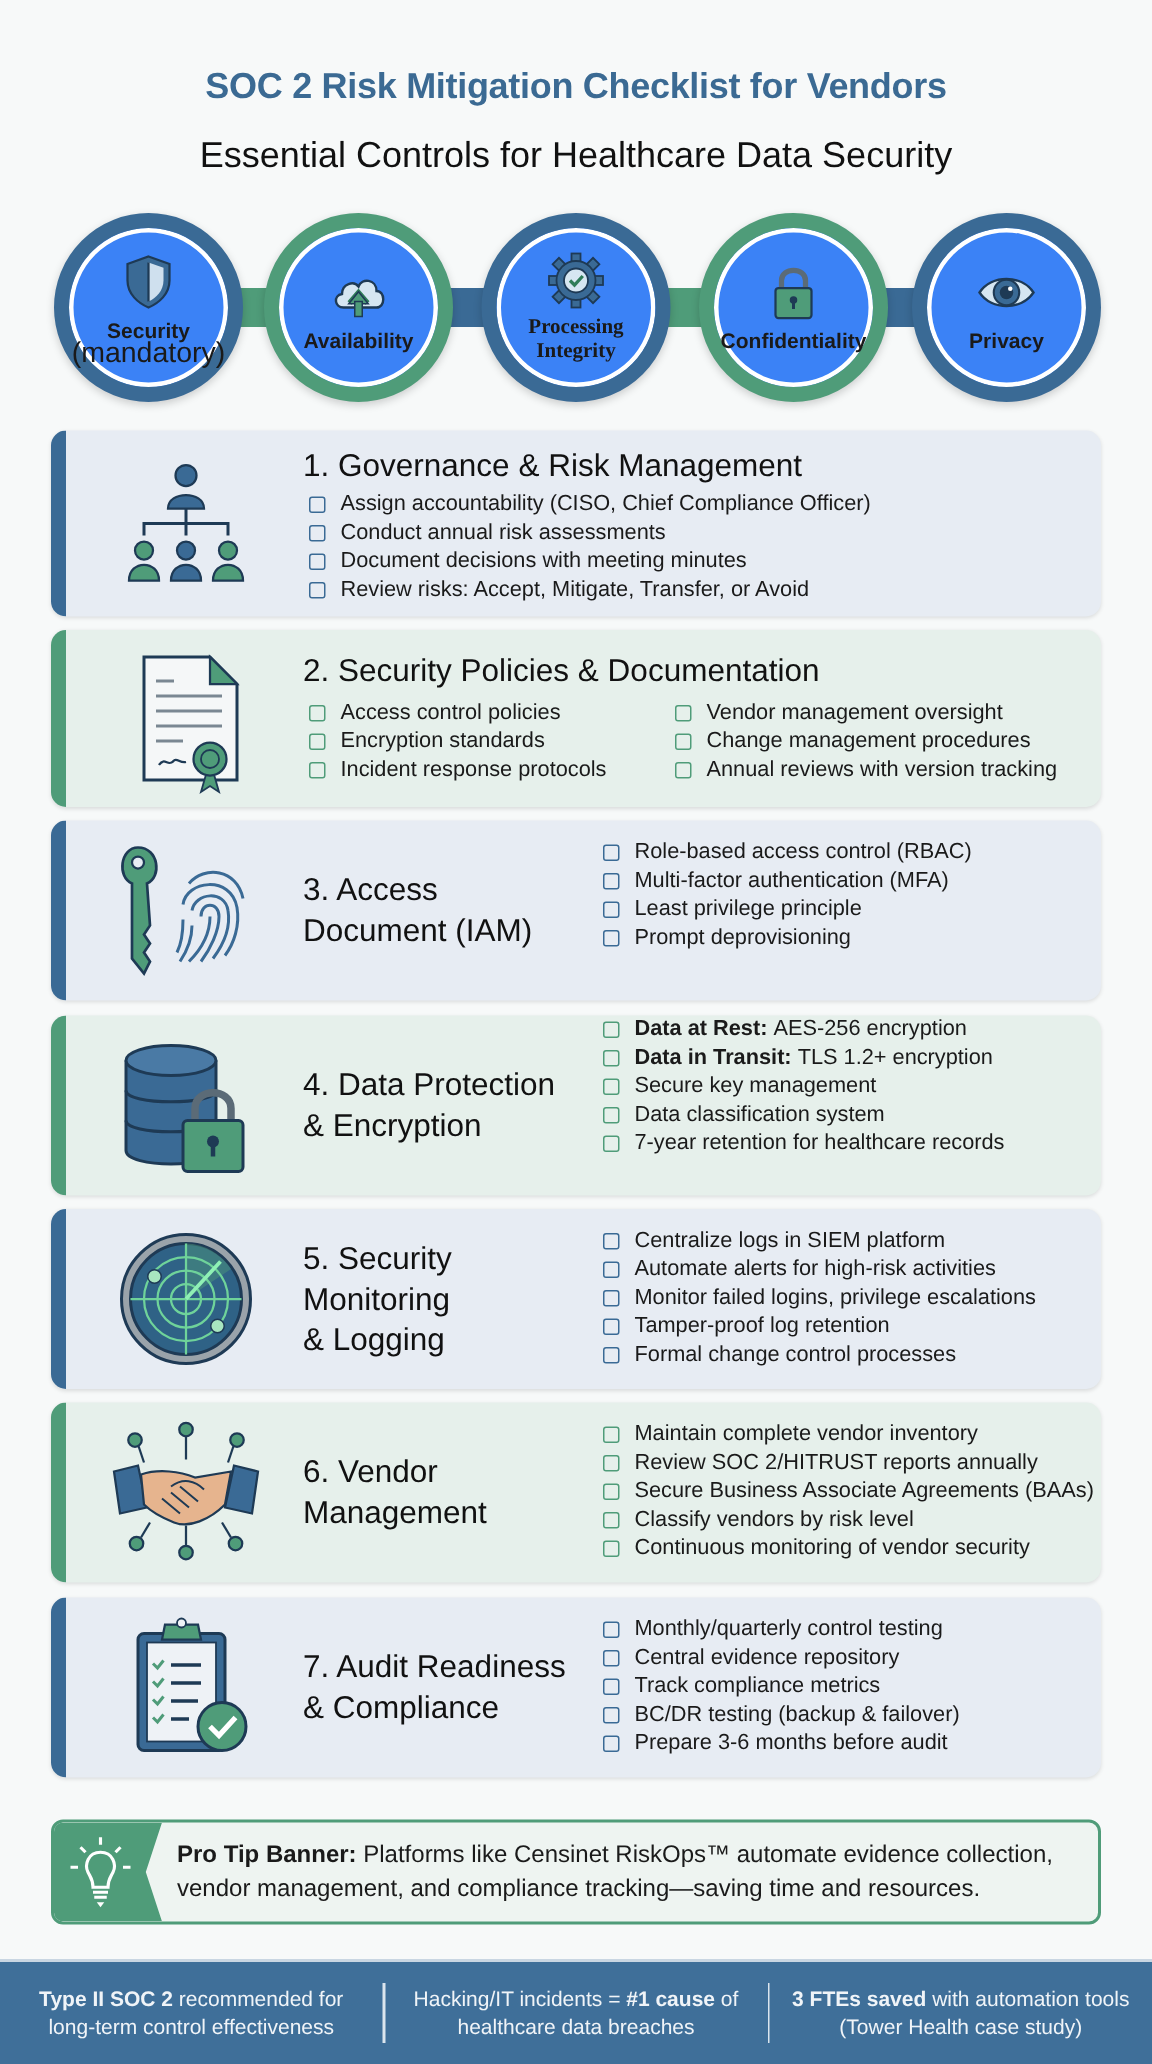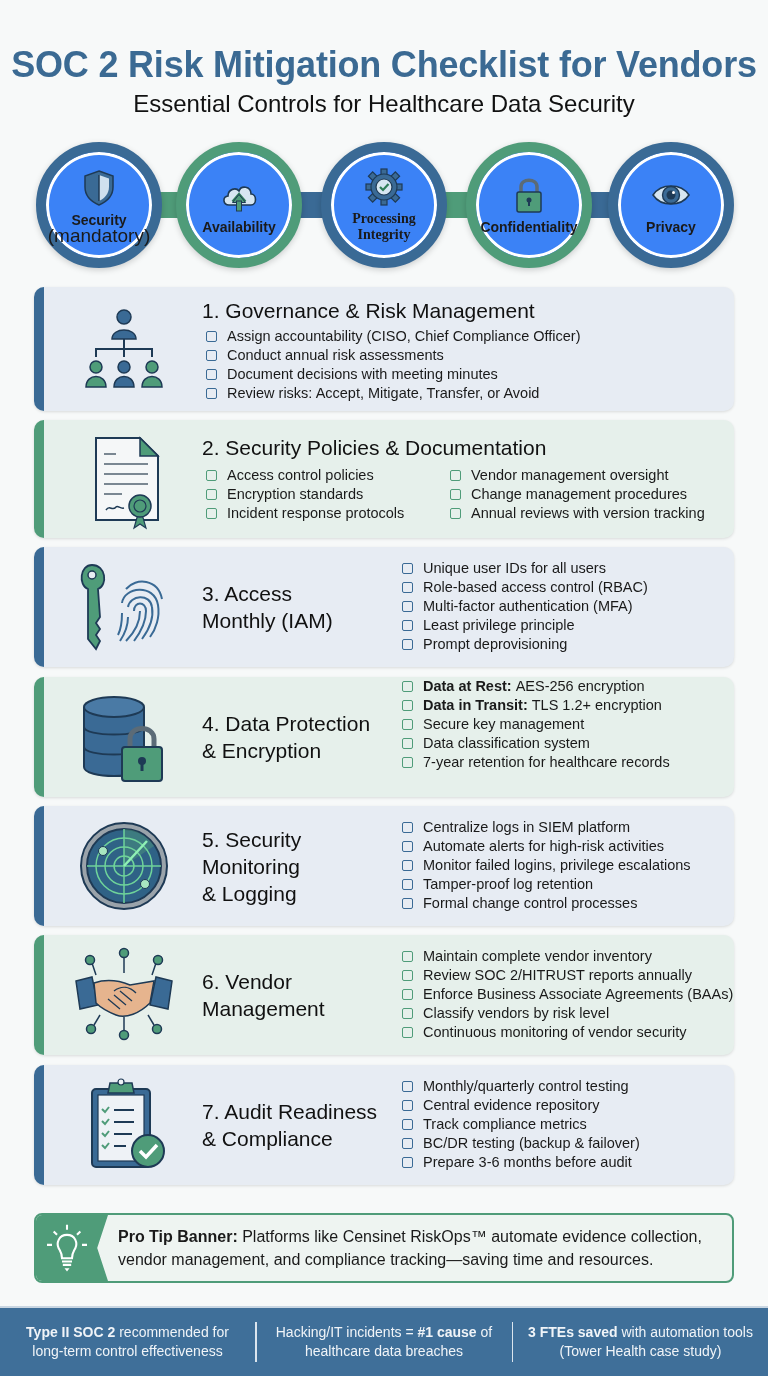--- a/index.html
+++ b/index.html
@@ -5,21 +5,21 @@
   * { box-sizing: border-box; margin: 0; padding: 0; }
   html, body { width: 768px; height: 1376px; overflow: hidden; }
   body {
     background: #f7f9f9;
     font-family: "Liberation Sans", sans-serif;
     color: #1a1a1a;
     position: relative;
   }
   .title {
     position: absolute; top: 44px; left: 0; width: 768px;
-    font-size: 36px; font-weight: bold; color: #3b6a93; letter-spacing: -0.2px;
+    font-size: 24px; font-weight: bold; color: #3b6a93; letter-spacing: -0.2px;
   }
   .subtitle {
     position: absolute; top: 90px; left: 0; width: 768px;
     font-size: 24px; color: #111;
   }
 
   
   .chain { position: absolute; top: 140px; left: 0; width: 768px; height: 130px; }
   .chain-link {
     position: absolute; top: 52px; height: 26px; border-radius: 13px;
@@ -244,26 +244,22 @@
     <g fill="none" stroke="#3a6a95" stroke-width="2">
       <path d="M52 30 C62 18 84 20 88 40"></path>
       <path d="M48 44 C50 28 80 24 84 46 C86 58 82 70 76 78"></path>
       <path d="M54 48 C56 36 76 34 78 48 C80 60 74 72 68 80"></path>
       <path d="M60 52 C60 42 72 42 72 52 C72 62 66 74 60 82"></path>
       <path d="M66 52 C66 64 60 74 52 82"></path>
       <path d="M48 54 C48 66 46 72 44 76"></path>
       <path d="M54 58 C54 68 50 76 46 82"></path>
     </g>
   </svg>
-  <h2 style="left:168px;top:33px;"><span>3. Access</span><br><span>Monthly (IAM)</span></h2>
+  <h2 style="left:168px;top:33px;"><span>3. Access</span><br><span>Document (IAM)</span></h2>
   <ul class="checklist" style="left:368px;top:12px;">
-    <li>
-        <span class="cb"></span>
-        <span>Unique user IDs for all users</span>
-      </li>
     <li>
         <span class="cb"></span>
         <span>Role-based access control (RBAC)</span>
       </li>
     <li>
         <span class="cb"></span>
         <span>Multi-factor authentication (MFA)</span>
       </li>
     <li>
         <span class="cb"></span>
@@ -383,21 +379,21 @@
     <li>
         <span class="cb"></span>
         <span>Maintain complete vendor inventory</span>
       </li>
     <li>
         <span class="cb"></span>
         <span>Review SOC 2/HITRUST reports annually</span>
       </li>
     <li>
         <span class="cb"></span>
-        <span>Enforce Business Associate Agreements (BAAs)</span>
+        <span>Secure Business Associate Agreements (BAAs)</span>
       </li>
     <li>
         <span class="cb"></span>
         <span>Classify vendors by risk level</span>
       </li>
     <li>
         <span class="cb"></span>
         <span>Continuous monitoring of vendor security</span>
       </li>
   </ul>

